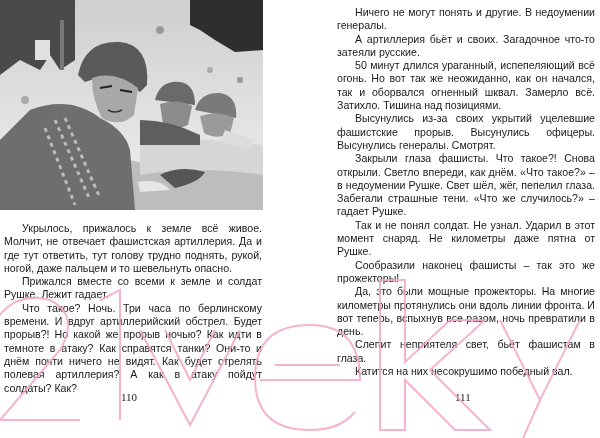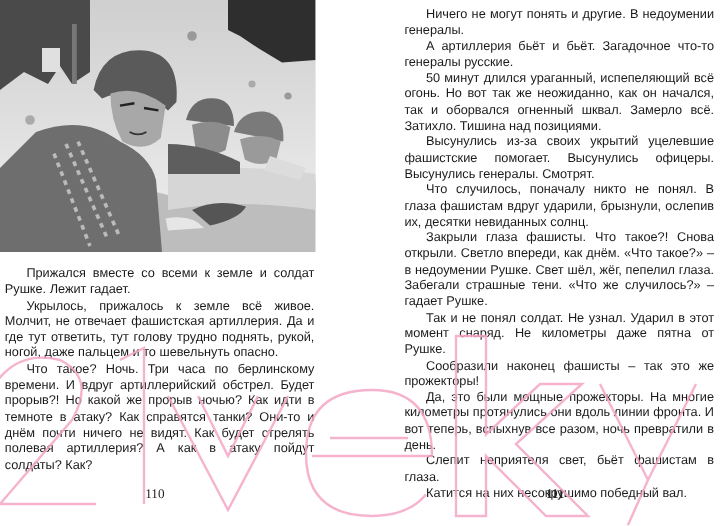--- a/index.html
+++ b/index.html
@@ -23,25 +23,25 @@
   .text-block {
     position: absolute; font-size: 10.6px; line-height: 13.3px;
     text-align: justify; hyphens: manual;
   }
   .page-left .text-block { left: 4px; top: 222px; width: 258px; }
   .page-right .text-block { left: 37px; top: 6px; width: 258px; }
 
   .para { margin: 0; text-indent: 18px; }
 
   .page-number {
-    position: absolute; top: 406px; font-family: "Liberation Serif", "DejaVu Serif", serif;
+    position: absolute; top: 391px; font-family: "Liberation Serif", "DejaVu Serif", serif;
     font-size: 11px; color: #222; text-align: center;
   }
   .page-left .page-number { left: 121px; }
-  .page-right .page-number { left: 455px; left: 155px; font-weight: bold; }
+  .page-right .page-number { left: 455px; left: 155px; }
 
   .watermark {
     position: absolute; left: 0; top: 0; width: 600px; height: 438px;
     pointer-events: none;
   }
   .watermark svg { width: 100%; height: 100%; }
 </style>
 </head>
 <body>
 
@@ -88,35 +88,34 @@
         <path d="M138 182 Q160 178 170 190 L140 192 Z" fill="#e6e6e6"></path>
 
         <circle cx="160" cy="30" r="4" fill="#999"></circle>
         <circle cx="210" cy="70" r="3" fill="#aaa"></circle>
         <circle cx="25" cy="100" r="4" fill="#aaa"></circle>
         <circle cx="240" cy="80" r="3" fill="#999"></circle>
       </svg>
     </div>
 
     <div class="text-block">
+      <p class="para">Укрылось, прижалось к земле всё живое. Молчит, не отвечает фашистская артиллерия. Да и где тут ответить, тут голову трудно поднять, рукой, ногой, даже пальцем и то шевельнуть опасно.</p>
       <p class="para">Прижался вместе со всеми к земле и солдат Рушке. Лежит гадает.</p>
-      <p class="para">Укрылось, прижалось к земле всё живое. Молчит, не отвечает фашистская артиллерия. Да и где тут ответить, тут голову трудно поднять, рукой, ногой, даже пальцем и то шевельнуть опасно.</p>
       <p class="para">Что такое? Ночь. Три часа по берлинскому времени. И вдруг артиллерийский обстрел. Будет прорыв?! Но какой же прорыв ночью? Как идти в темноте в атаку? Как справятся танки? Они-то и днём почти ничего не видят. Как будет стрелять полевая артиллерия? А как в атаку пойдут солдаты? Как?</p>
     </div>
 
     <div class="page-number">110</div>
   </div>
 
   <div class="page page-right">
     <div class="text-block">
       <p class="para">Ничего не могут понять и другие. В недоумении генералы.</p>
-      <p class="para">А артиллерия бьёт и бьёт. Загадочное что-то генералы русские.</p>
+      <p class="para">А артиллерия бьёт и своих. Загадочное что-то затеяли русские.</p>
       <p class="para">50 минут длился ураганный, испепеляющий всё огонь. Но вот так же неожиданно, как он начался, так и оборвался огненный шквал. Замерло всё. Затихло. Тишина над позициями.</p>
-      <p class="para">Высунулись из-за своих укрытий уцелевшие фашистские помогает. Высунулись офицеры. Высунулись генералы. Смотрят.</p>
-      <p class="para">Что случилось, поначалу никто не понял. В глаза фашистам вдруг ударили, брызнули, ослепив их, десятки невиданных солнц.</p>
+      <p class="para">Высунулись из-за своих укрытий уцелевшие фашистские прорыв. Высунулись офицеры. Высунулись генералы. Смотрят.</p>
       <p class="para">Закрыли глаза фашисты. Что такое?! Снова открыли. Светло впереди, как днём. «Что такое?» – в недоумении Рушке. Свет шёл, жёг, пепелил глаза. Забегали страшные тени. «Что же случилось?» – гадает Рушке.</p>
       <p class="para">Так и не понял солдат. Не узнал. Ударил в этот момент снаряд. Не километры даже пятна от Рушке.</p>
       <p class="para">Сообразили наконец фашисты – так это же прожекторы!</p>
       <p class="para">Да, это были мощные прожекторы. На многие километры протянулись они вдоль линии фронта. И вот теперь, вспыхнув все разом, ночь превратили в день.</p>
       <p class="para">Слепит неприятеля свет, бьёт фашистам в глаза.</p>
       <p class="para">Катится на них несокрушимо победный вал.</p>
 
     </div>
 
     <div class="page-number">111</div>

